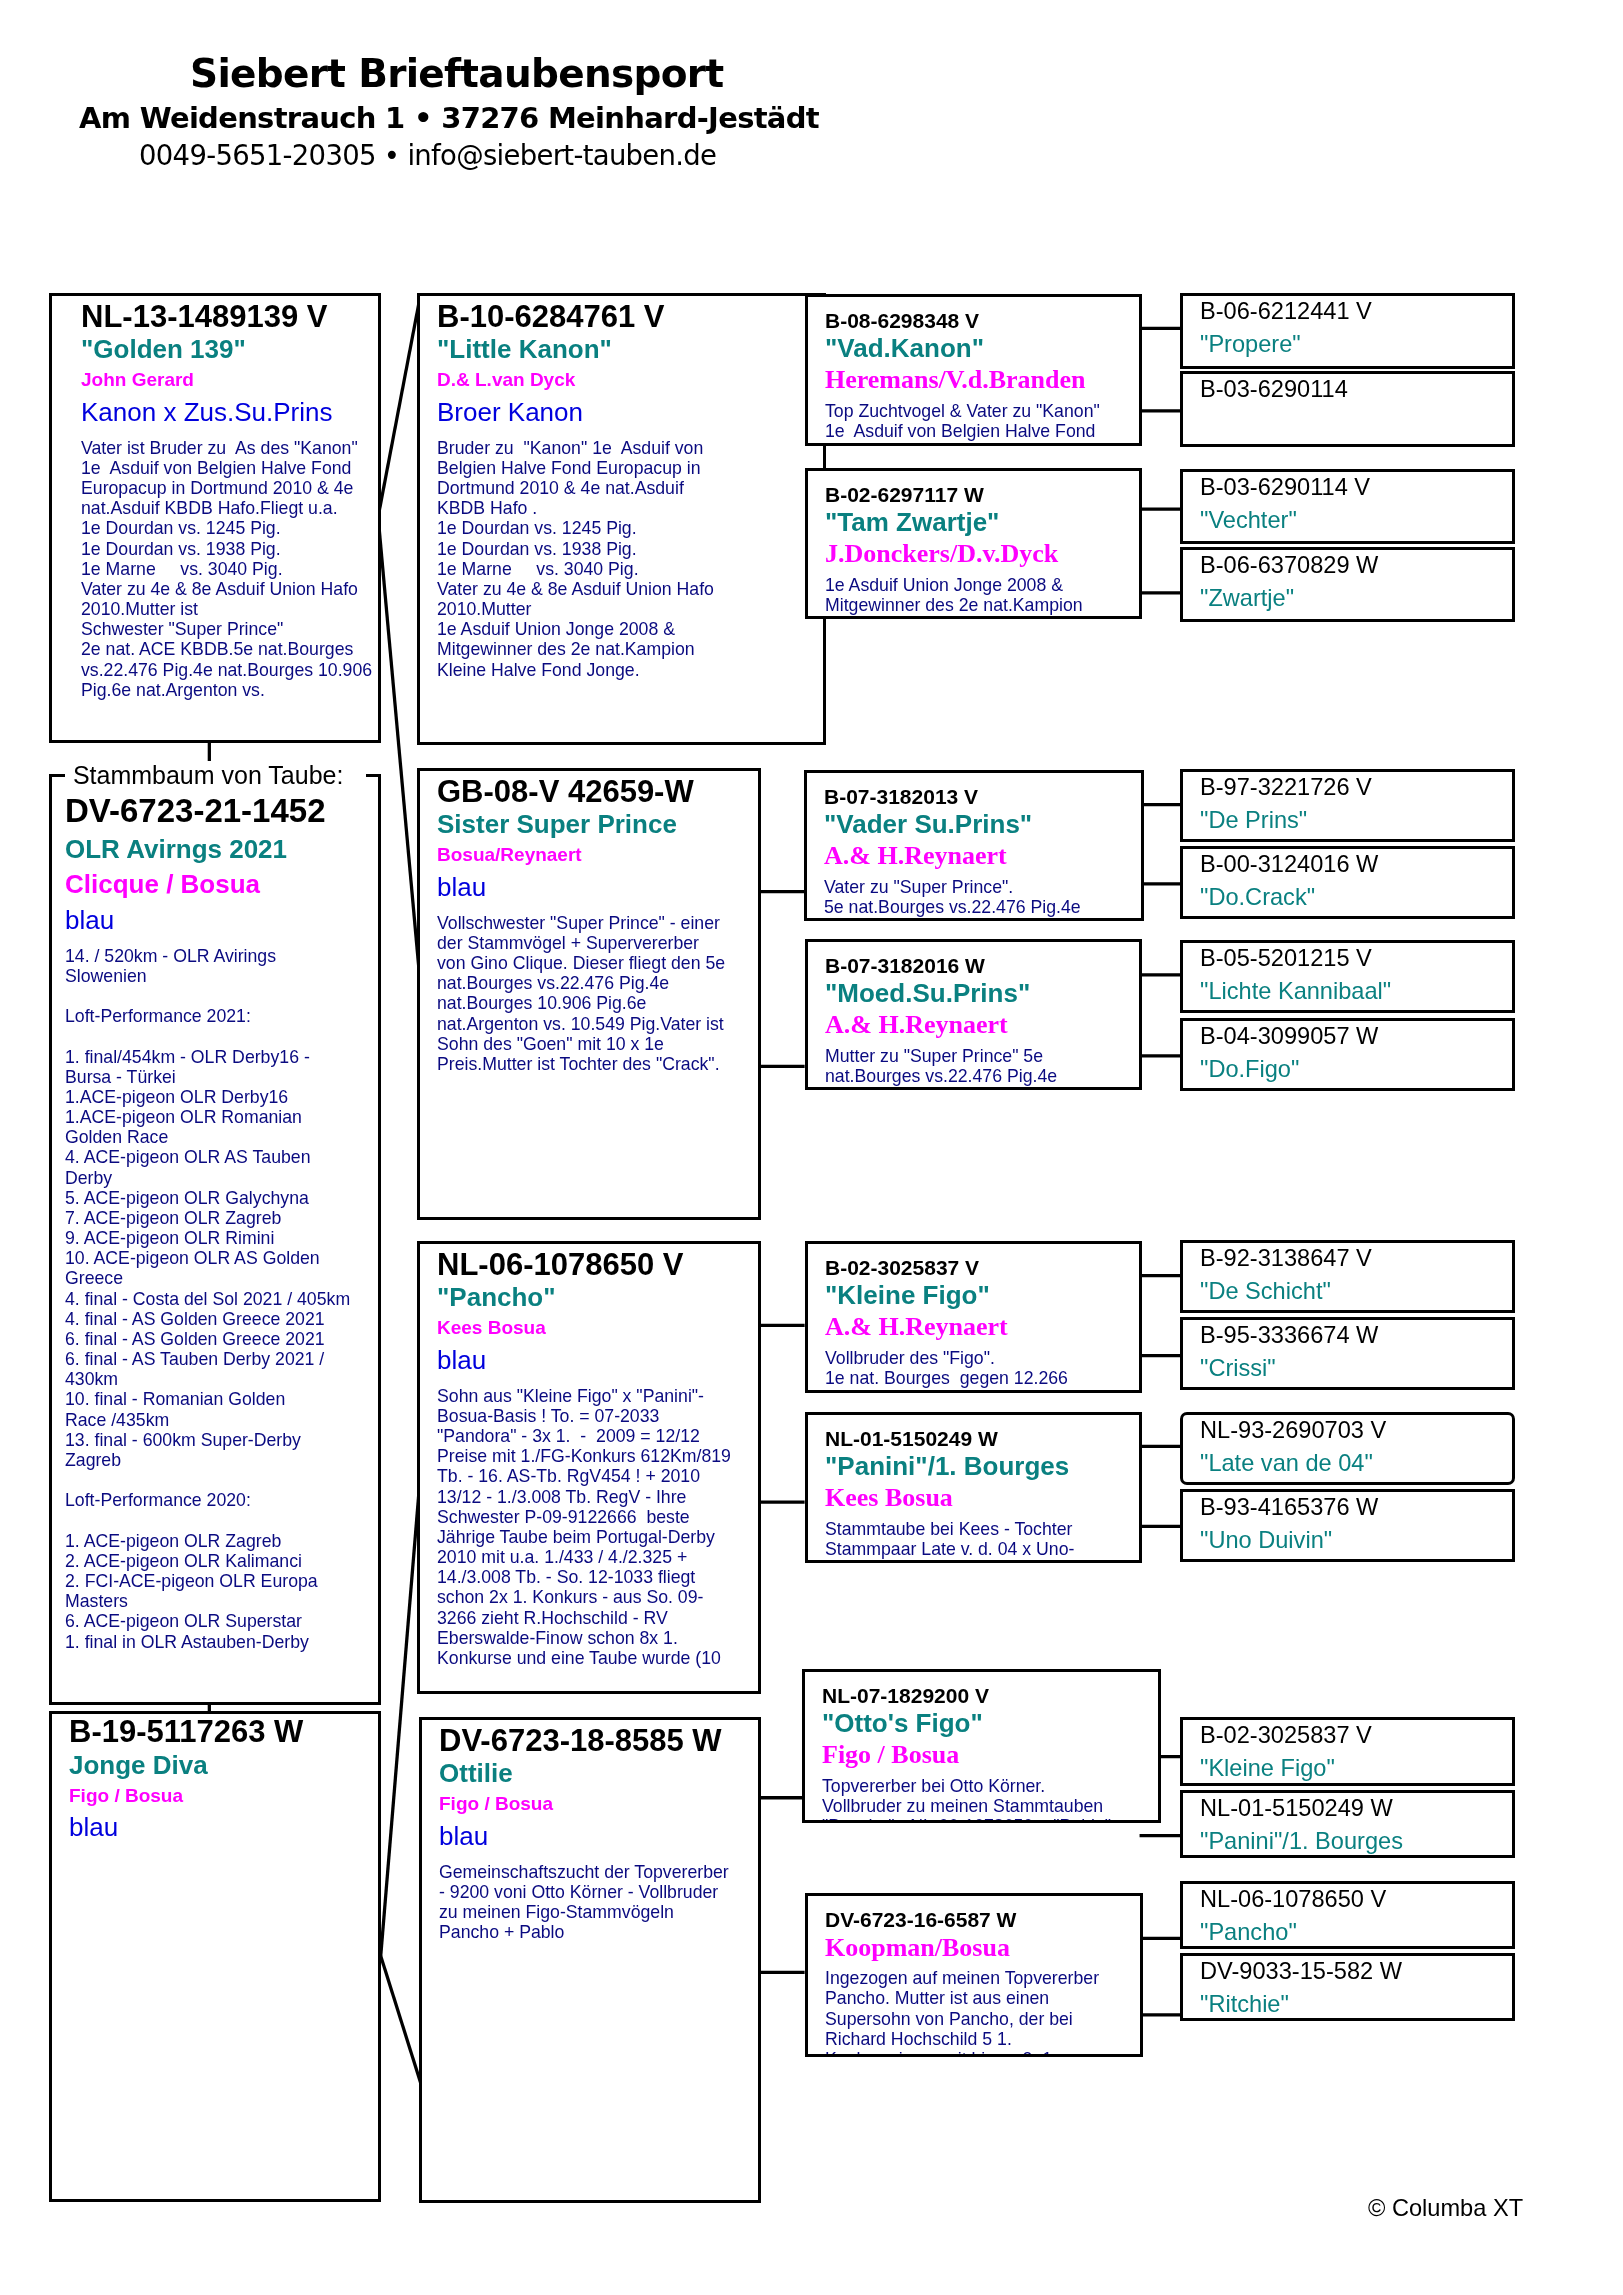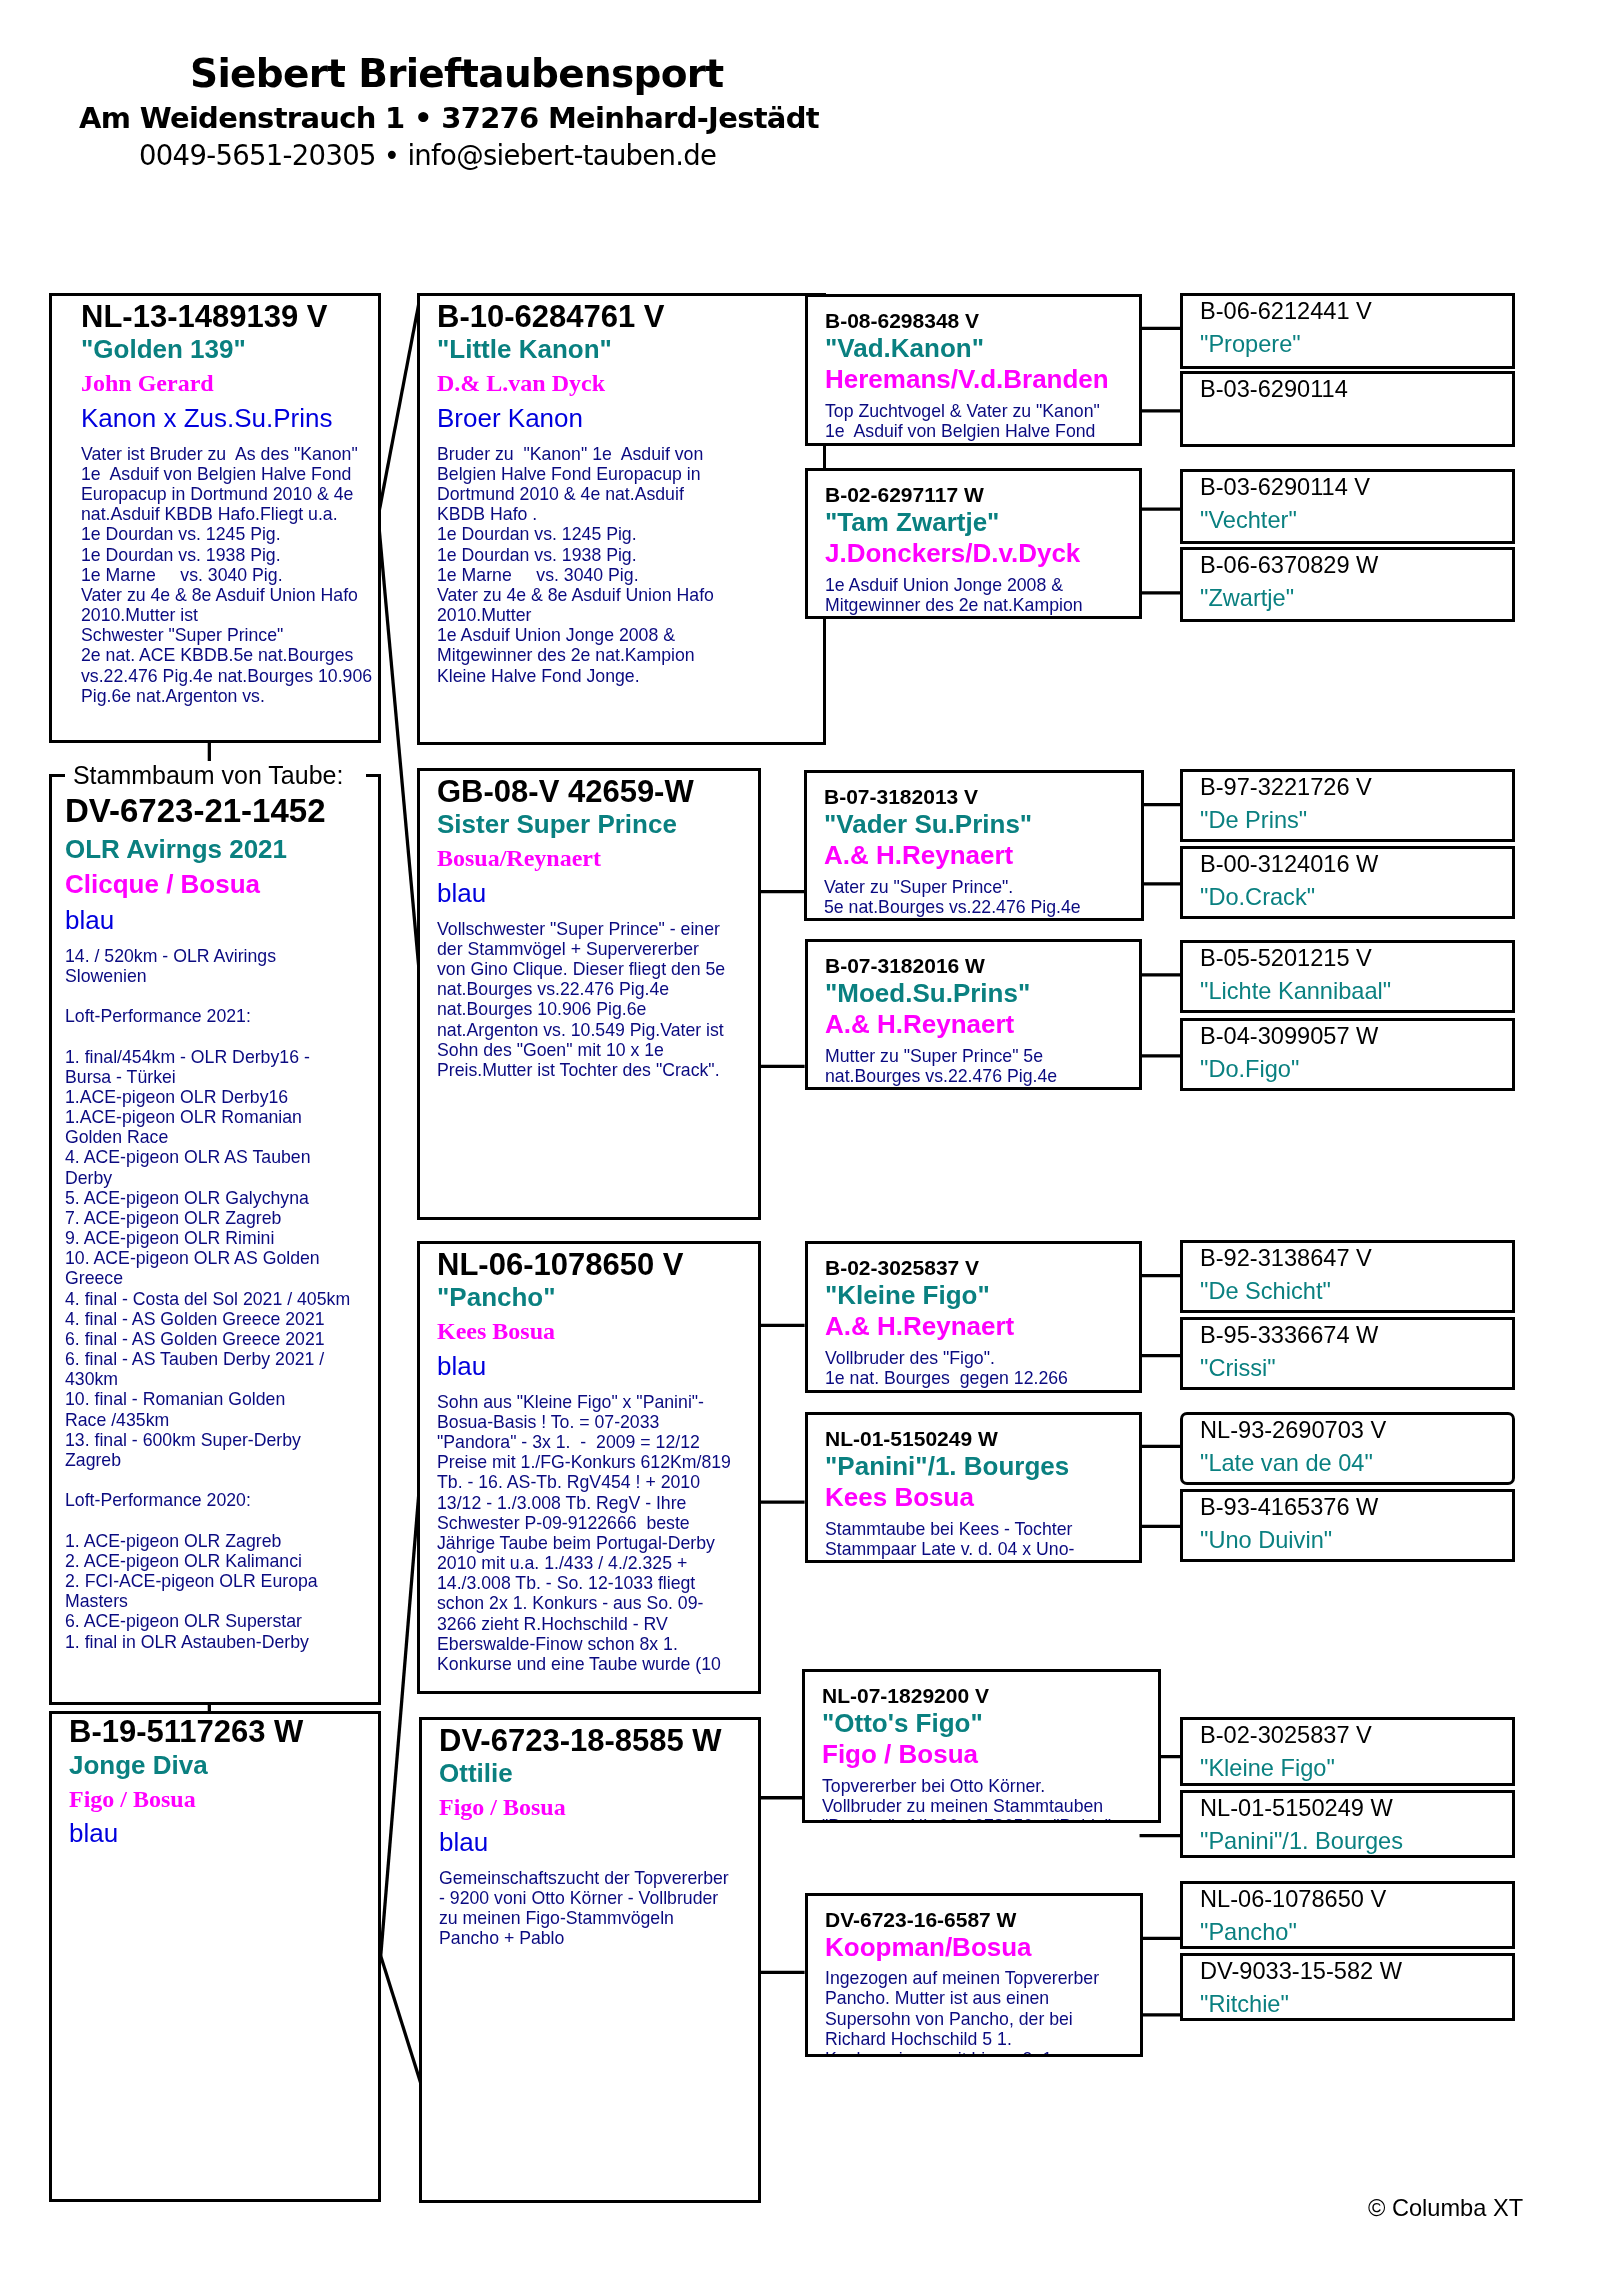--- a/index.html
+++ b/index.html
@@ -15,29 +15,29 @@
   .box .inner { padding: 0 0 0 17px; }
   .ring { font-weight: bold; color: #000; line-height: 1.15; white-space: nowrap; }
   .name { font-weight: bold; color: #0a8080; line-height: 1.2; white-space: nowrap; }
   .breeder { font-weight: bold; color: #ff00ff; line-height: 1.2; white-space: nowrap; }
   .color { color: #0000dd; line-height: 1.25; white-space: nowrap; }
   .notes { color: #0a0a80; white-space: pre-wrap; line-height: 1.14; }
 
   
   .g1 .ring, .g2 .ring { font-size: 31px; }
   .g1 .name, .g2 .name { font-size: 26px; }
-  .g1 .breeder, .g2 .breeder { font-size: 24px; font-family: Liberation Serif, serif; }
+  .g1 .breeder, .g2 .breeder { font-size: 19px; }
   .g1 .color, .g2 .color { font-size: 26px; margin-top: 3.9px; }
   .g1 .notes, .g2 .notes { font-size: 17.7px; margin-top: 9.2px; }
 
   
   .g3 .inner { padding-left: 17px; padding-top: 11.8px; }
   .g3 .ring { font-size: 21px; }
   .g3 .name { font-size: 26px; }
-  .g3 .breeder { font-size: 26px; }
+  .g3 .breeder { font-size: 26px; font-family: Liberation Serif, serif; }
   .g3 .notes { font-size: 17.7px; margin-top: 5.2px; }
 
   
   .g4 .inner { padding-left: 17px; }
   .g4 .ring { font-weight: normal; font-size: 23.6px; line-height: 1.3; }
   .g4 .name { font-weight: normal; font-size: 23.6px; line-height: 1.45; }
   .g4 .breeder { font-weight: normal; font-size: 23.6px; line-height: 1.3; }
 
   .legend-label { position: absolute; left: 65px; top: 761px; font-size: 25px; background: #fff; padding: 0 7.9px; }
   .subject-frame { position: absolute; left: 49px; top: 777px; width: 332px; height: 928px;

